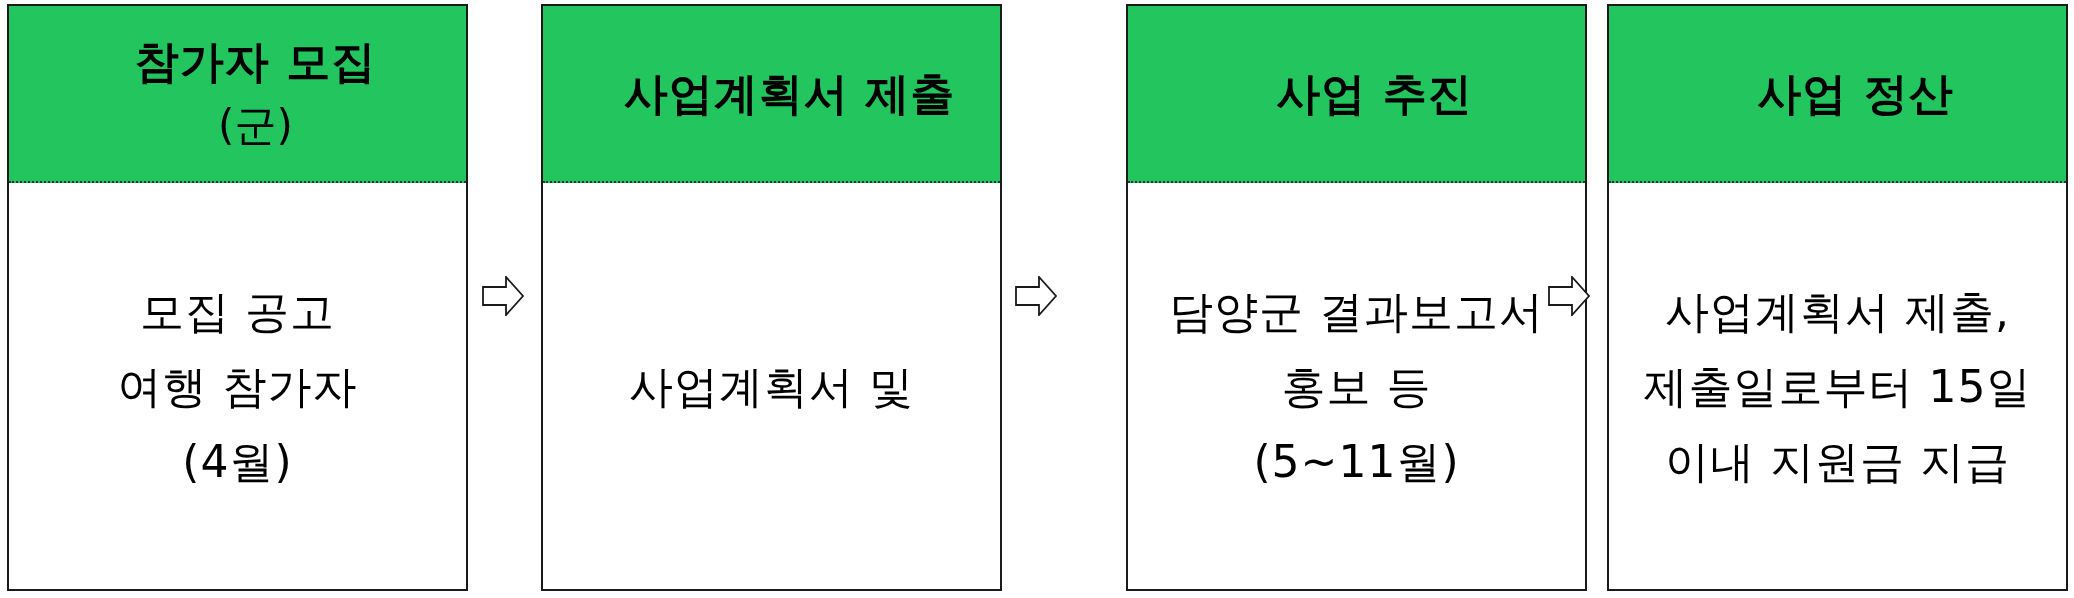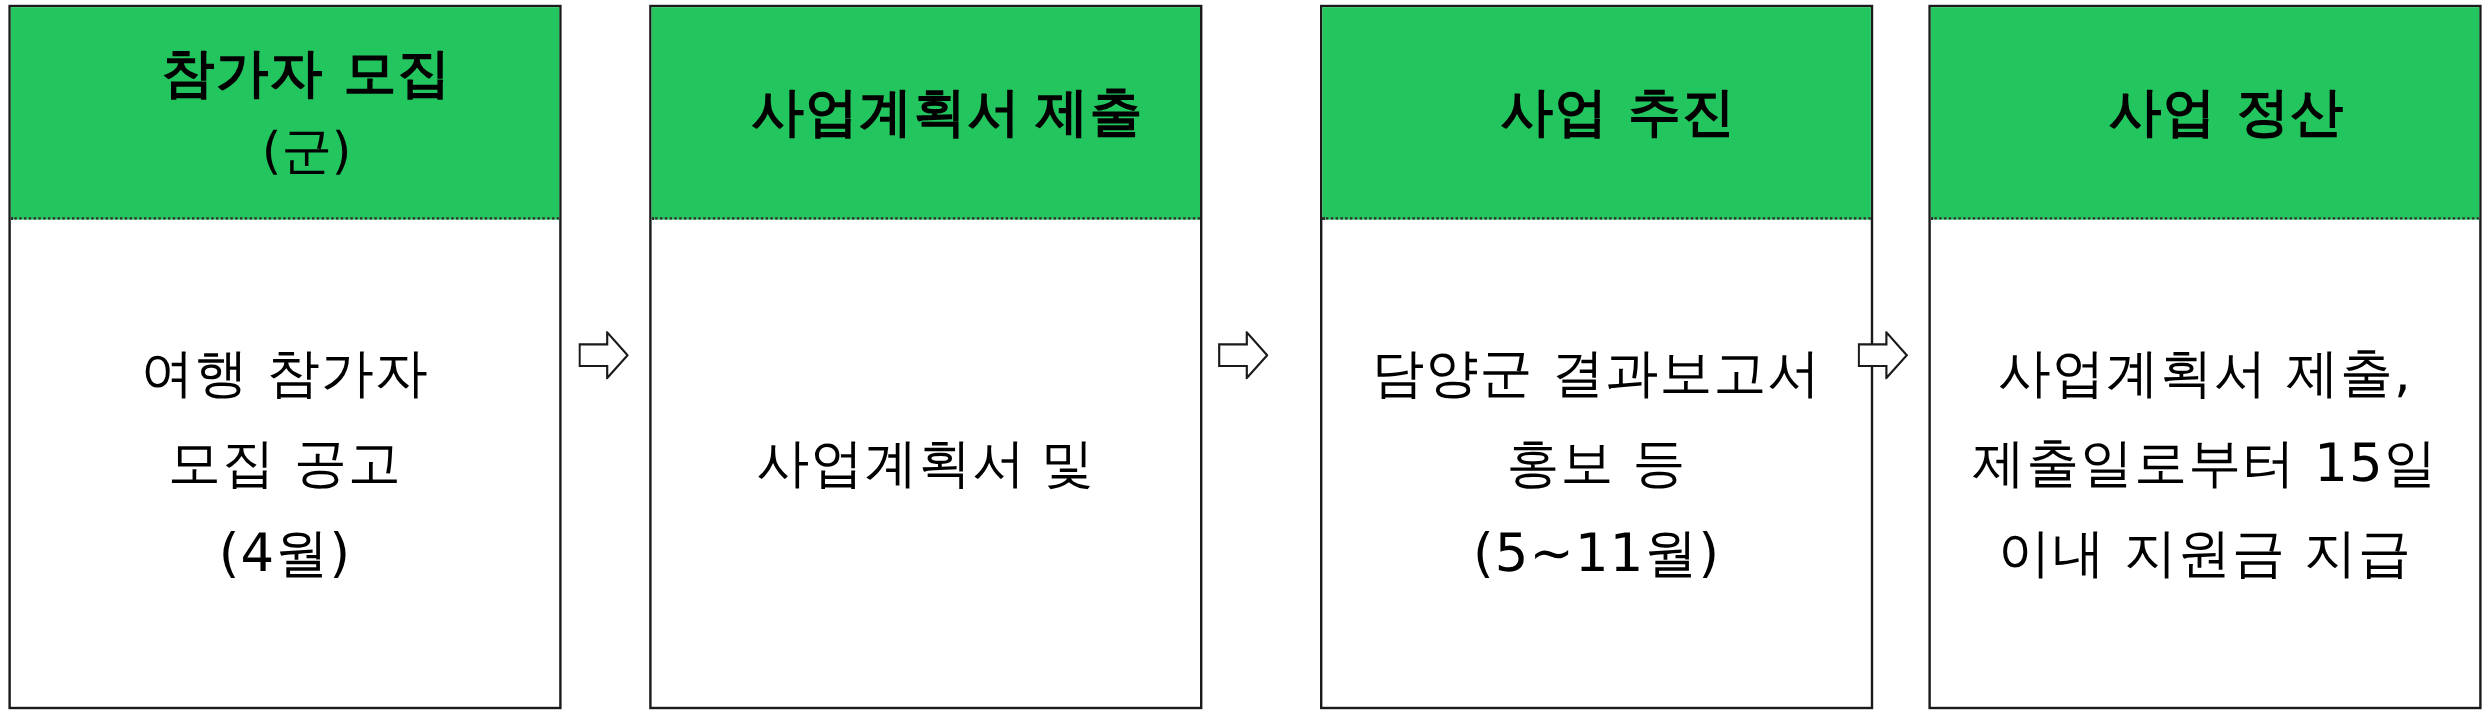--- a/index.html
+++ b/index.html
@@ -76,44 +76,44 @@
   </style>
 </head>
 <body>
 
 <div class="step" style="left:7px;">
   <div class="step-header">
     <div class="step-title">참가자 모집</div>
     <div class="step-actor">(군)</div>
   </div>
   <div class="step-body">
+    <div class="body-line">모집 공고</div>
     <div class="body-line">여행 참가자</div>
-    <div class="body-line">모집 공고</div>
     <div class="body-line">(4월)</div>
   </div>
 </div>
 
 <svg class="arrow" style="left:482px;" viewBox="0 0 42 40">
   <polygon points="1,11 24,11 24,1 41,20 24,39 24,29 1,29" fill="#ffffff" stroke="#1a1a1a" stroke-width="1.8" stroke-linejoin="miter"></polygon>
 </svg>
 
-<div class="step" style="left:541px;font-family:Liberation Serif, serif;">
+<div class="step" style="left:541px;">
   <div class="step-header">
     <div class="step-title">사업계획서 제출</div>
   </div>
   <div class="step-body">
     <div class="body-line">사업계획서 및</div>
   </div>
 </div>
 
 <svg class="arrow" style="left:1015px;" viewBox="0 0 42 40">
   <polygon points="1,11 24,11 24,1 41,20 24,39 24,29 1,29" fill="#ffffff" stroke="#1a1a1a" stroke-width="1.8" stroke-linejoin="miter"></polygon>
 </svg>
 
-<div class="step" style="left:1100px;">
+<div class="step" style="left:1126px;">
   <div class="step-header">
     <div class="step-title">사업 추진</div>
   </div>
   <div class="step-body">
     <div class="body-line">담양군 결과보고서</div>
     <div class="body-line">홍보 등</div>
     <div class="body-line">(5~11월)</div>
   </div>
 </div>
 

